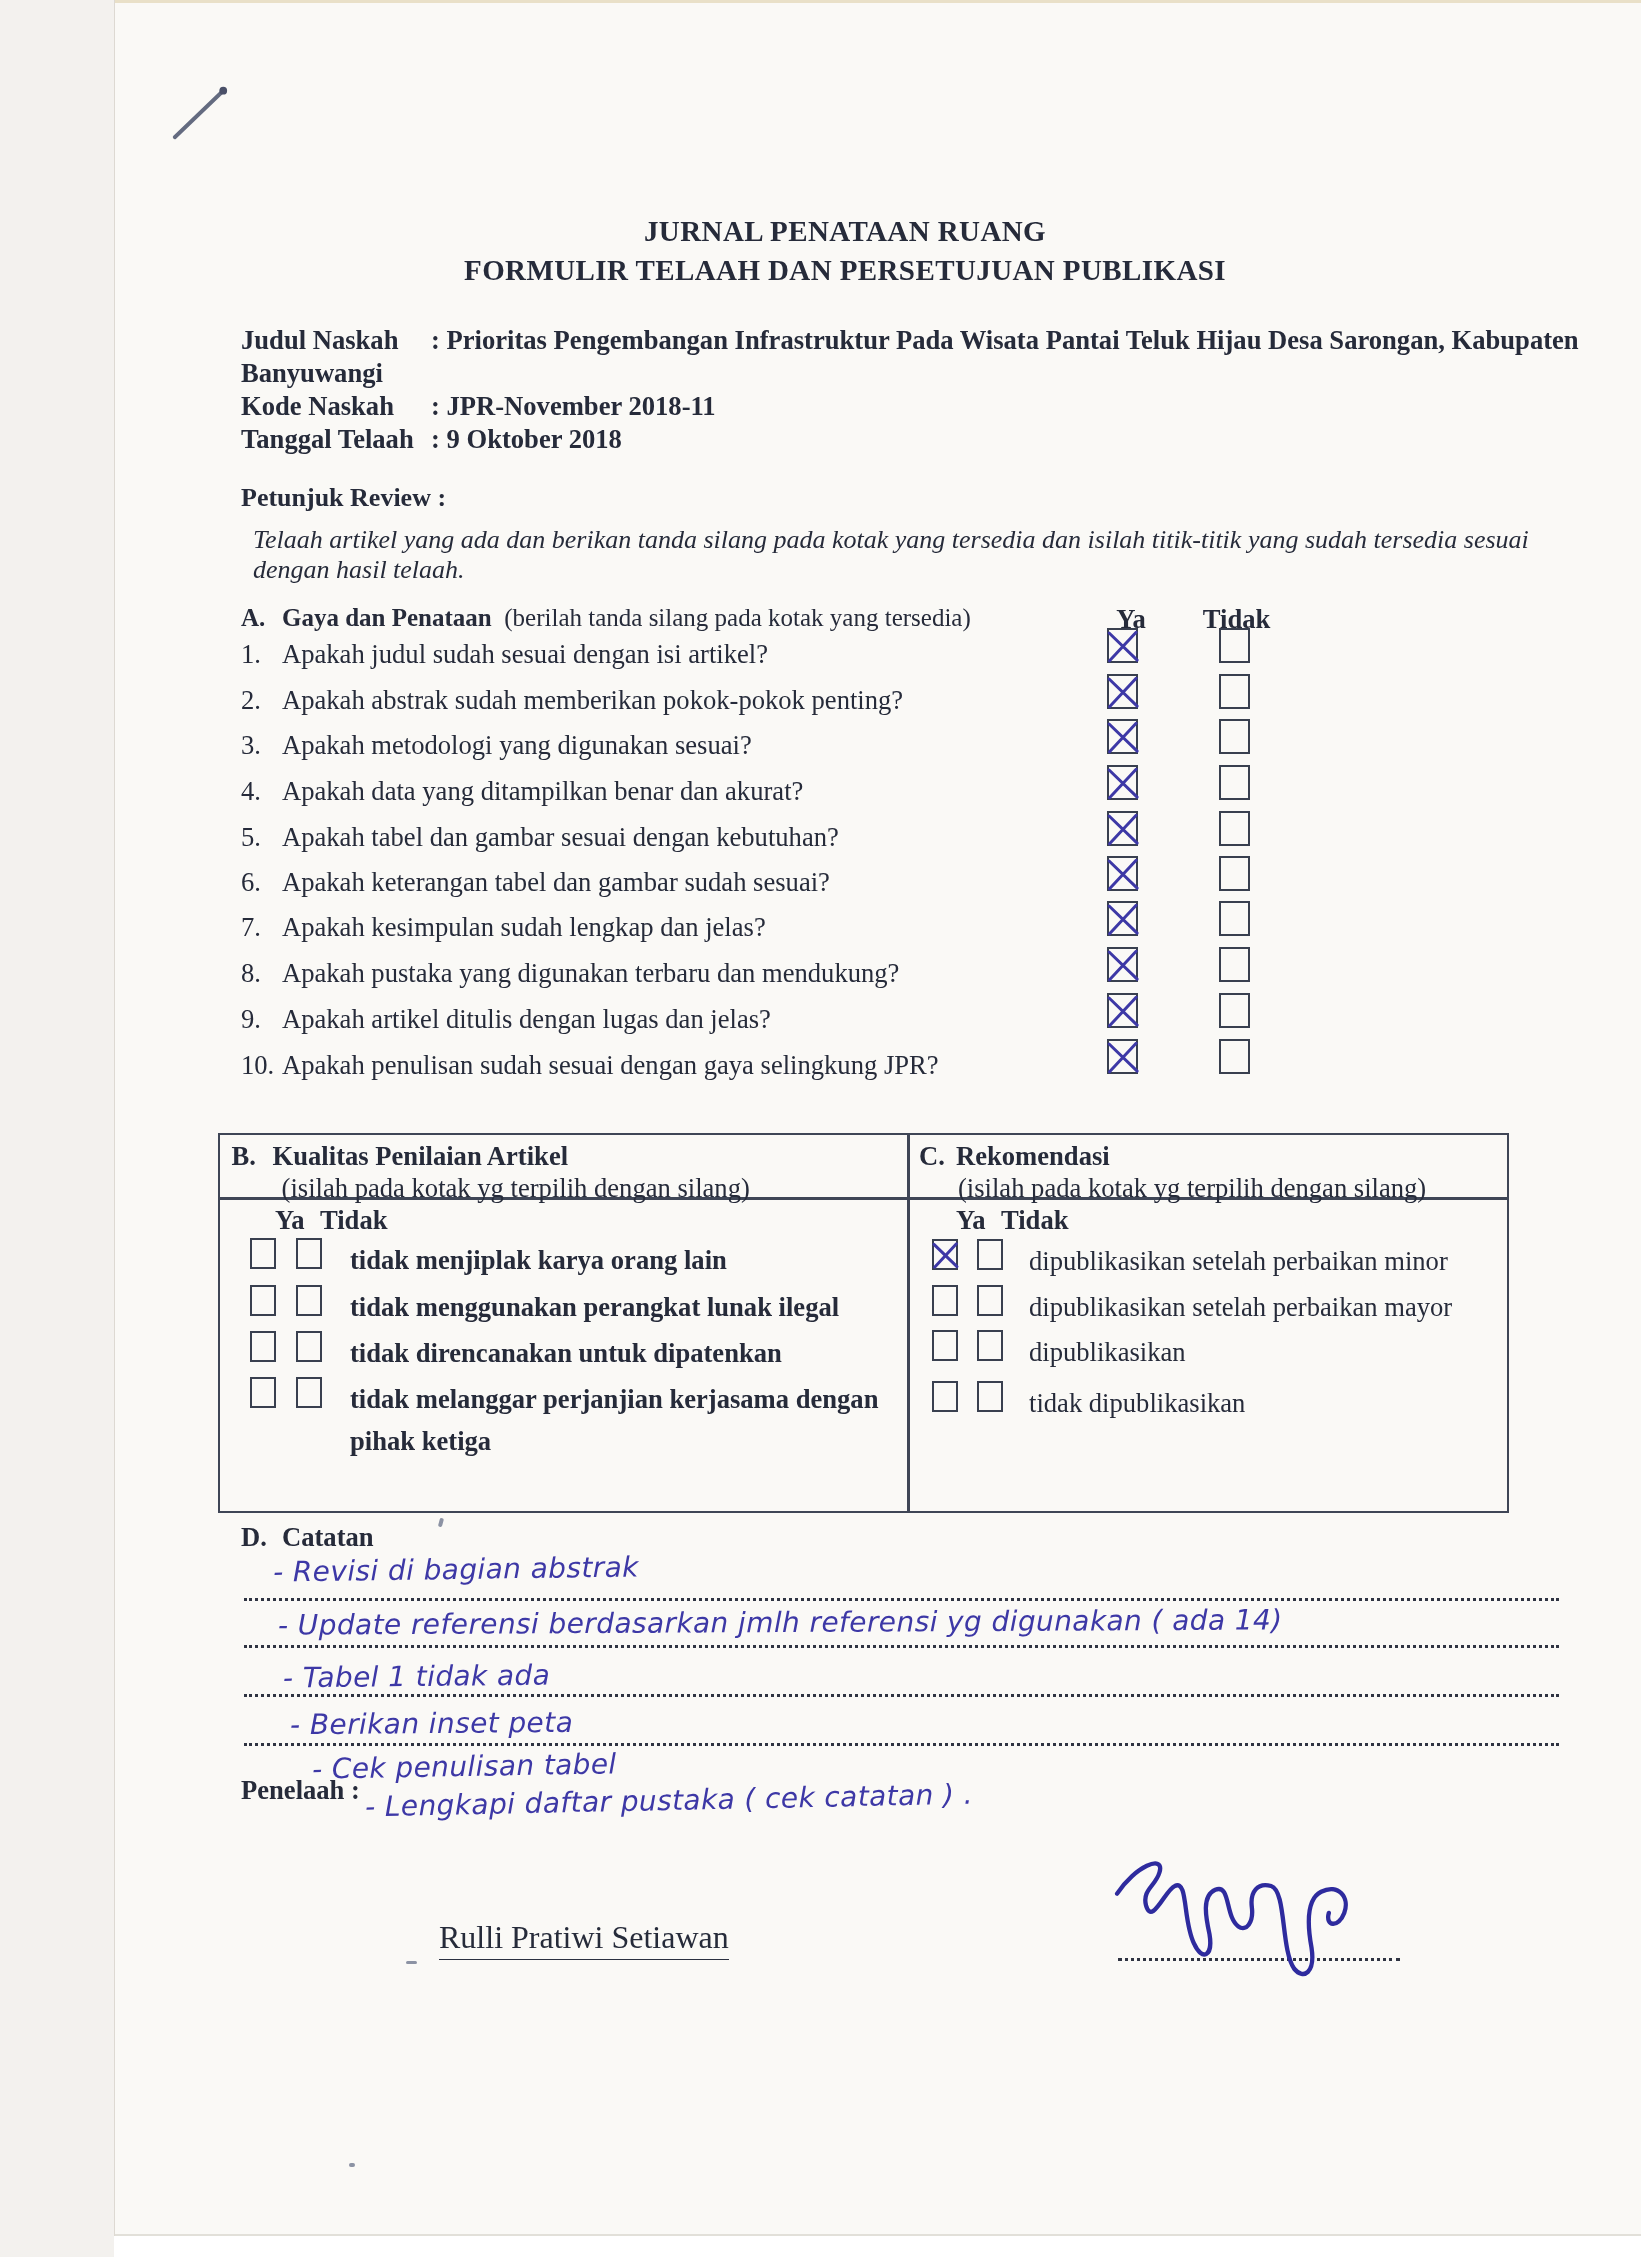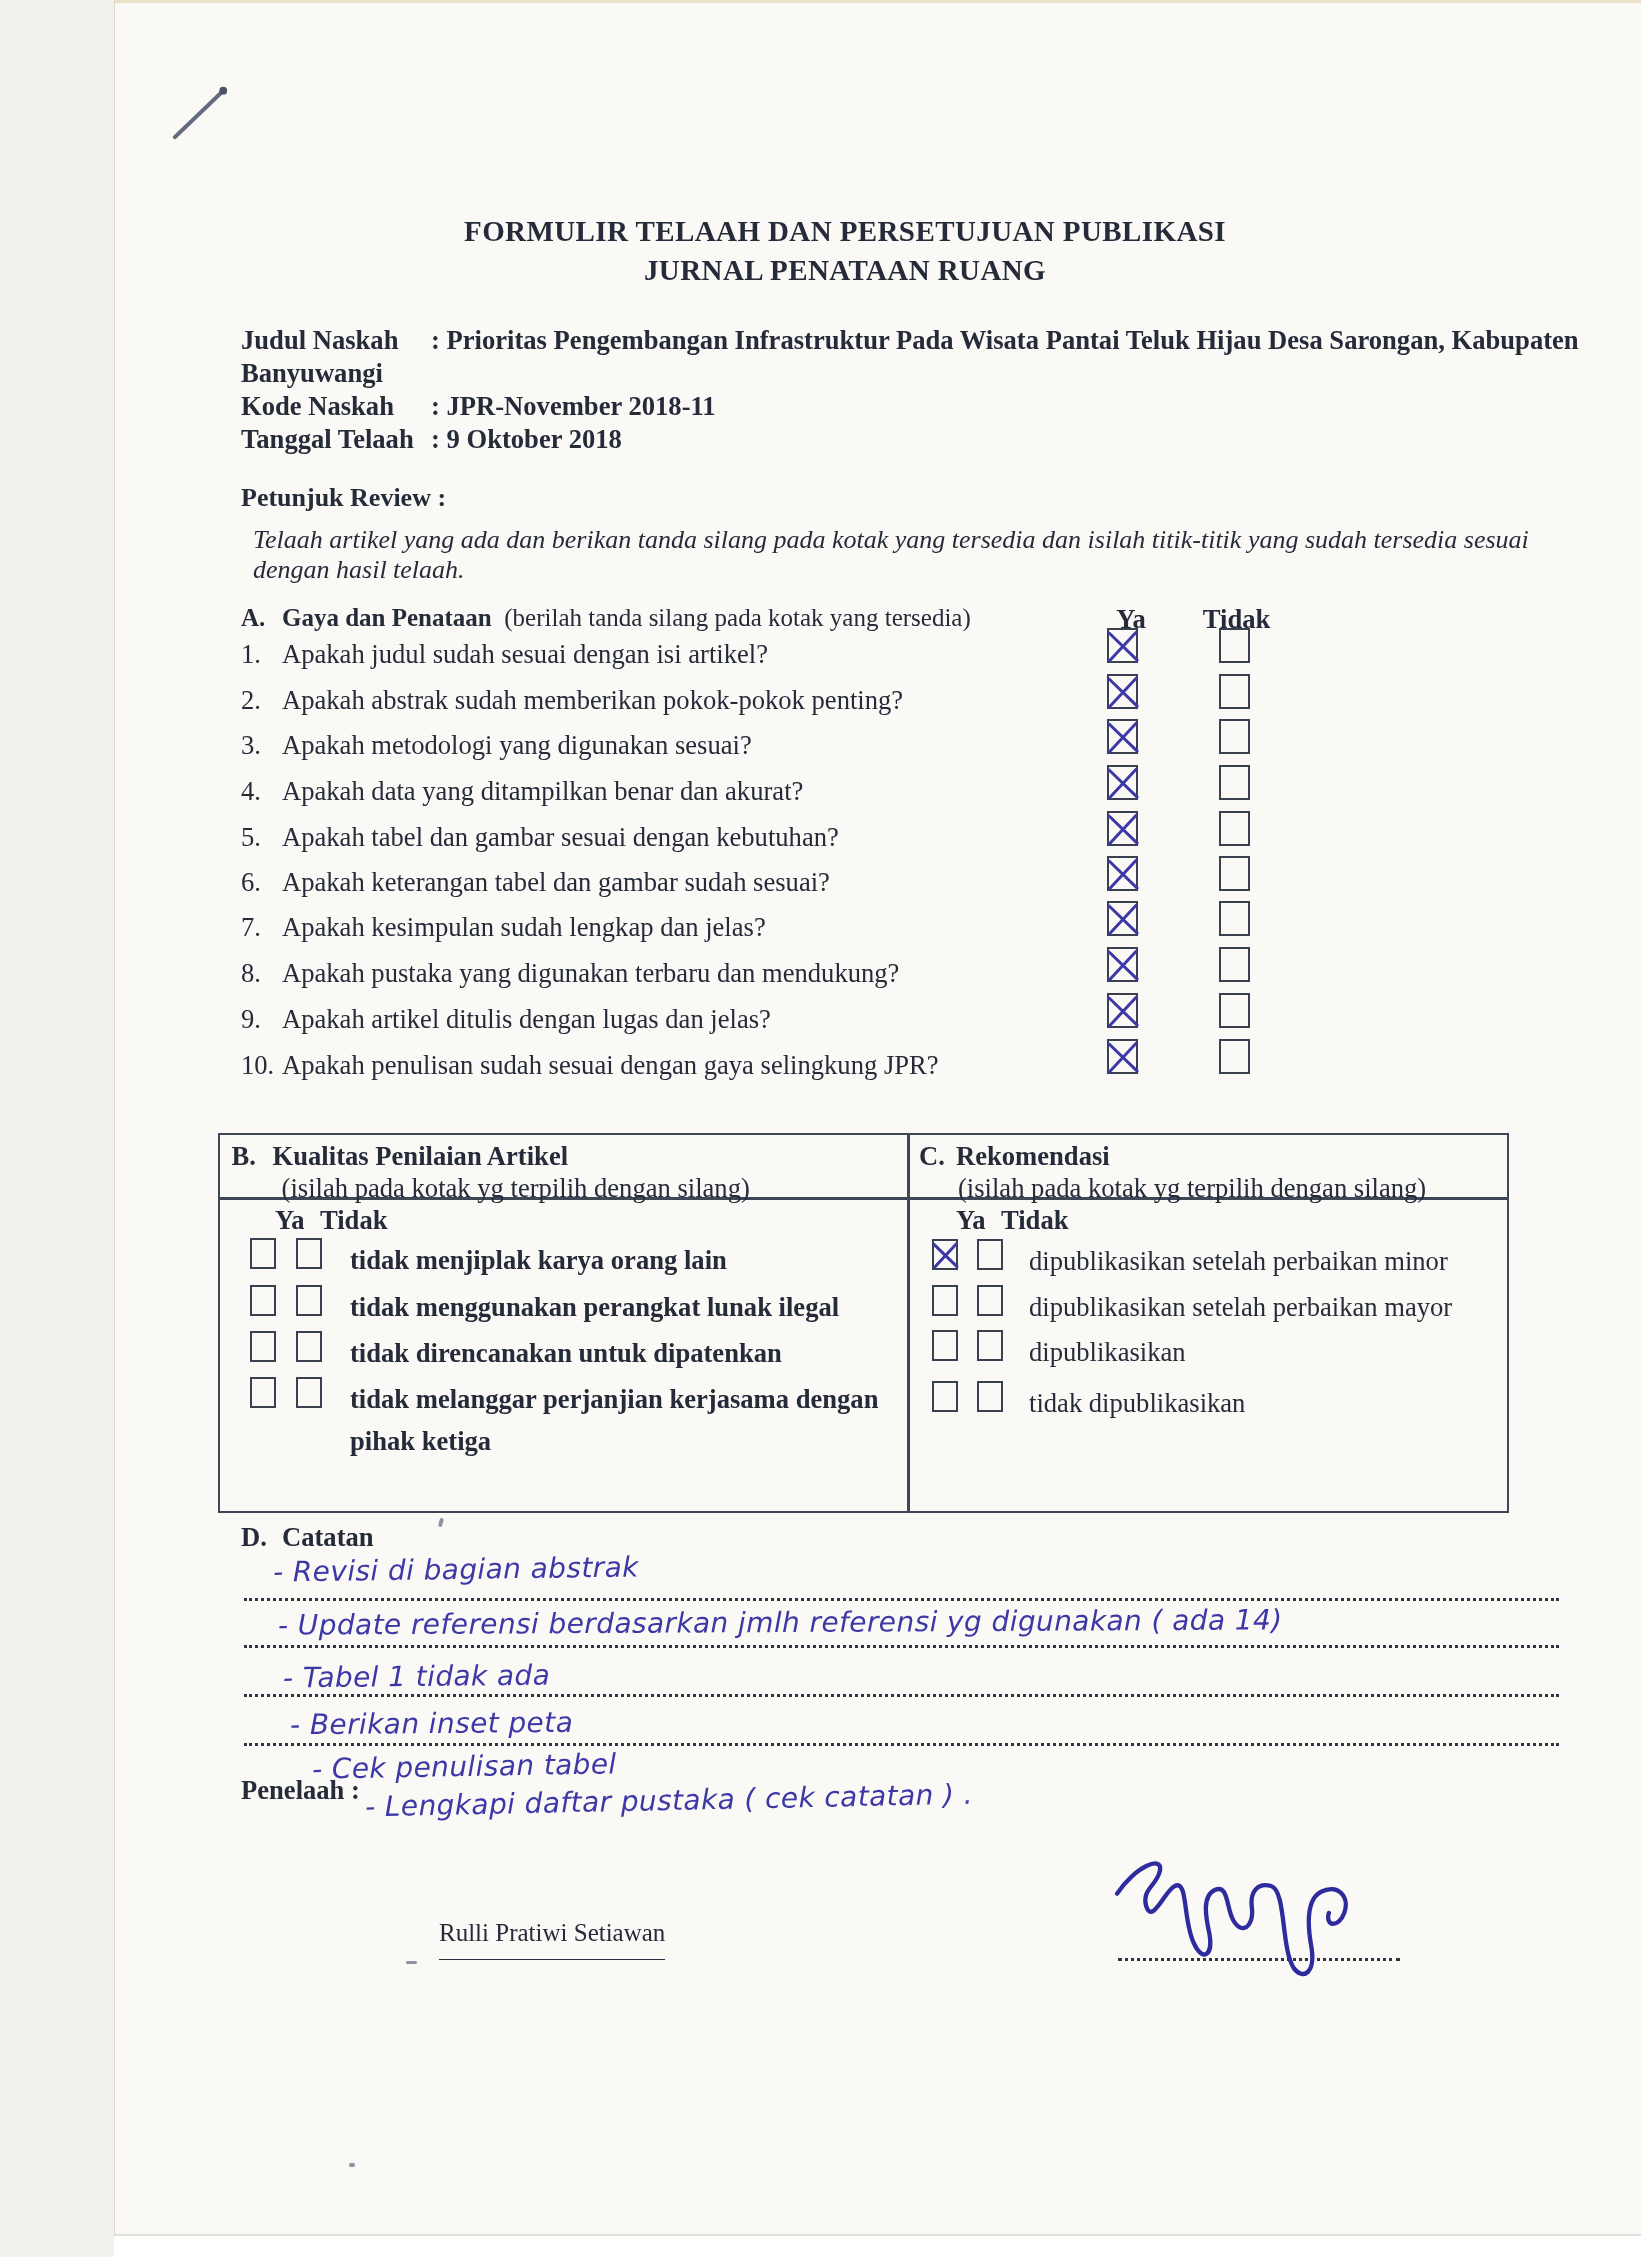--- a/index.html
+++ b/index.html
@@ -77,41 +77,41 @@
   .brow .cb2{left:46px;top:0;}
   .crow .cb2{left:45px;top:0;}
   .brow .lbl{position:absolute;left:100px;top:1px;width:558px;line-height:42px;font-weight:bold;}
   .crow .lbl{position:absolute;left:97px;top:1px;width:454px;line-height:42px;}
 
   .secD{position:absolute;left:241px;top:1522px;font-size:26.6px;font-weight:bold;}
   .dots{position:absolute;left:244px;width:1315px;height:0;border-bottom:3.9px dotted #2f3442;}
   .hw{position:absolute;font-family:"DejaVu Sans",sans-serif;font-style:italic;
     color:var(--hw);font-size:28px;white-space:nowrap;letter-spacing:0.4px;}
   .penelaah{position:absolute;left:241px;top:1775px;font-weight:bold;font-size:26.6px;}
-  .reviewer{position:absolute;left:439px;top:1919px;font-size:25px;
-    border-bottom:1.9px solid #2b3040;padding-bottom:12px;}
+  .reviewer{position:absolute;left:439px;top:1919px;font-size:32px;
+    border-bottom:1.9px solid #2b3040;padding-bottom:3px;}
   .sig-dots{position:absolute;left:1118px;top:1958px;width:282px;height:0;border-bottom:3.9px dotted #2f3442;}
   .signature{position:absolute;left:1101px;top:1834px;}
 </style>
 </head>
 <body>
 
 <div class="page">
 
   <div class="scanner-strip"></div>
   <div class="paper"></div>
 
   <svg class="pen-slash" width="70" height="64" viewBox="0 0 72 66">
     <line x1="11" y1="57" x2="61" y2="9" stroke="#646b80" stroke-width="4" stroke-linecap="round"></line>
     <circle cx="61" cy="9" r="4" fill="#4a5068"></circle>
   </svg>
 
   <div class="title">
+    <div>JURNAL PENATAAN RUANG</div>
     <div>FORMULIR TELAAH DAN PERSETUJUAN PUBLIKASI</div>
-    <div>JURNAL PENATAAN RUANG</div>
   </div>
 
   <div class="meta">
     <p><span class="meta-label">Judul Naskah</span><span>:</span> <span>Prioritas Pengembangan Infrastruktur Pada Wisata Pantai Teluk Hijau Desa Sarongan, Kabupaten Banyuwangi</span></p>
     <p><span class="meta-label">Kode Naskah</span><span>:</span> <span>JPR-November 2018-11</span></p>
     <p><span class="meta-label">Tanggal Telaah</span><span>:</span> <span>9 Oktober 2018</span></p>
   </div>
 
   <div class="petunjuk">
     <p class="pet-head">Petunjuk Review :</p>

